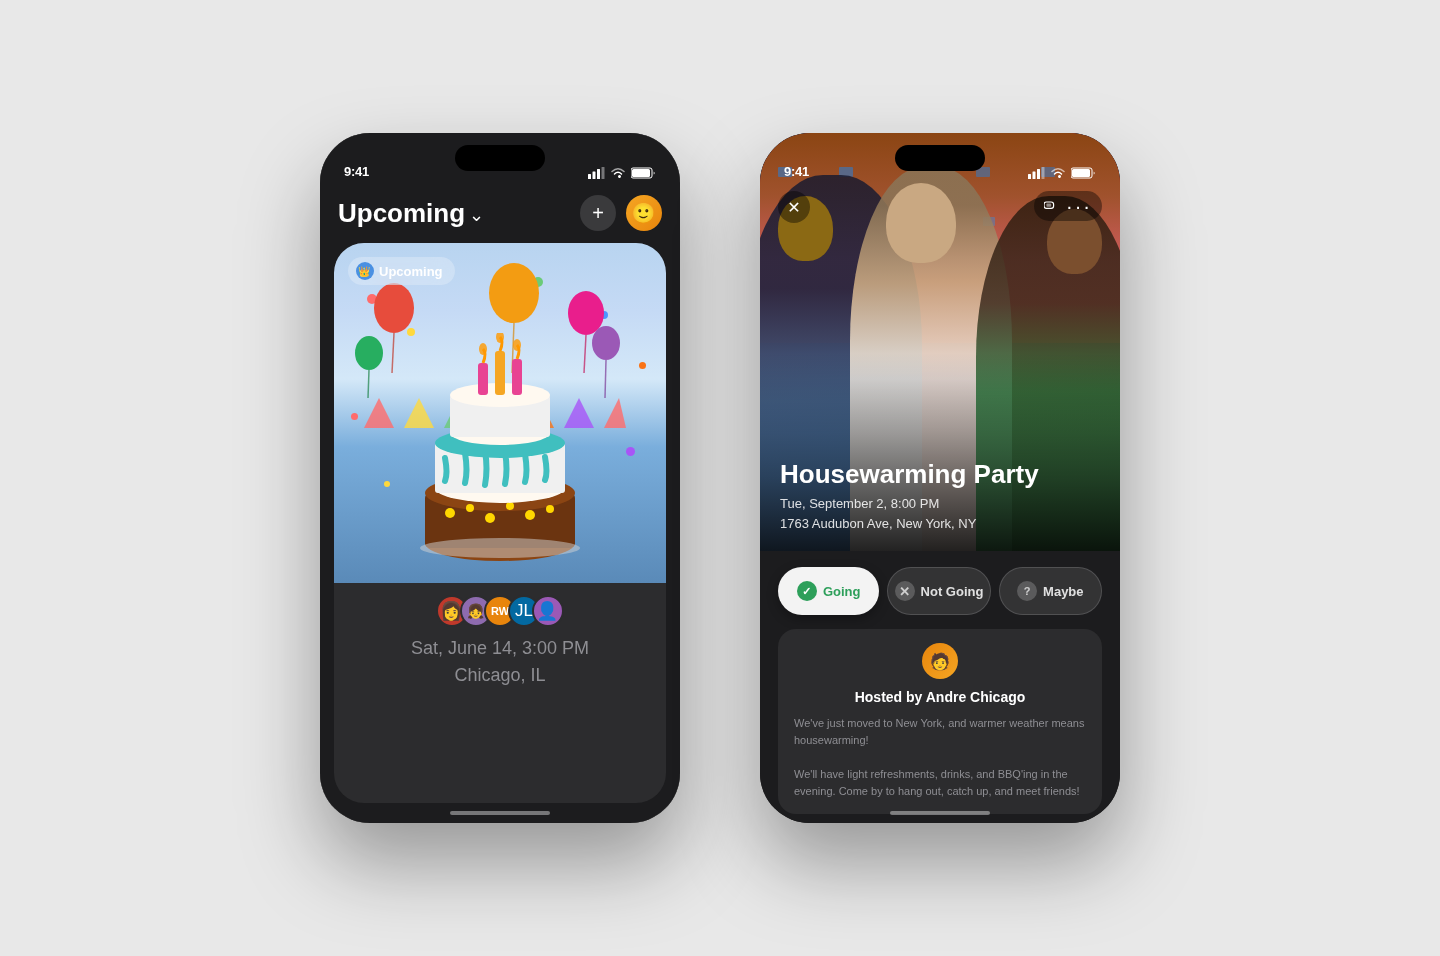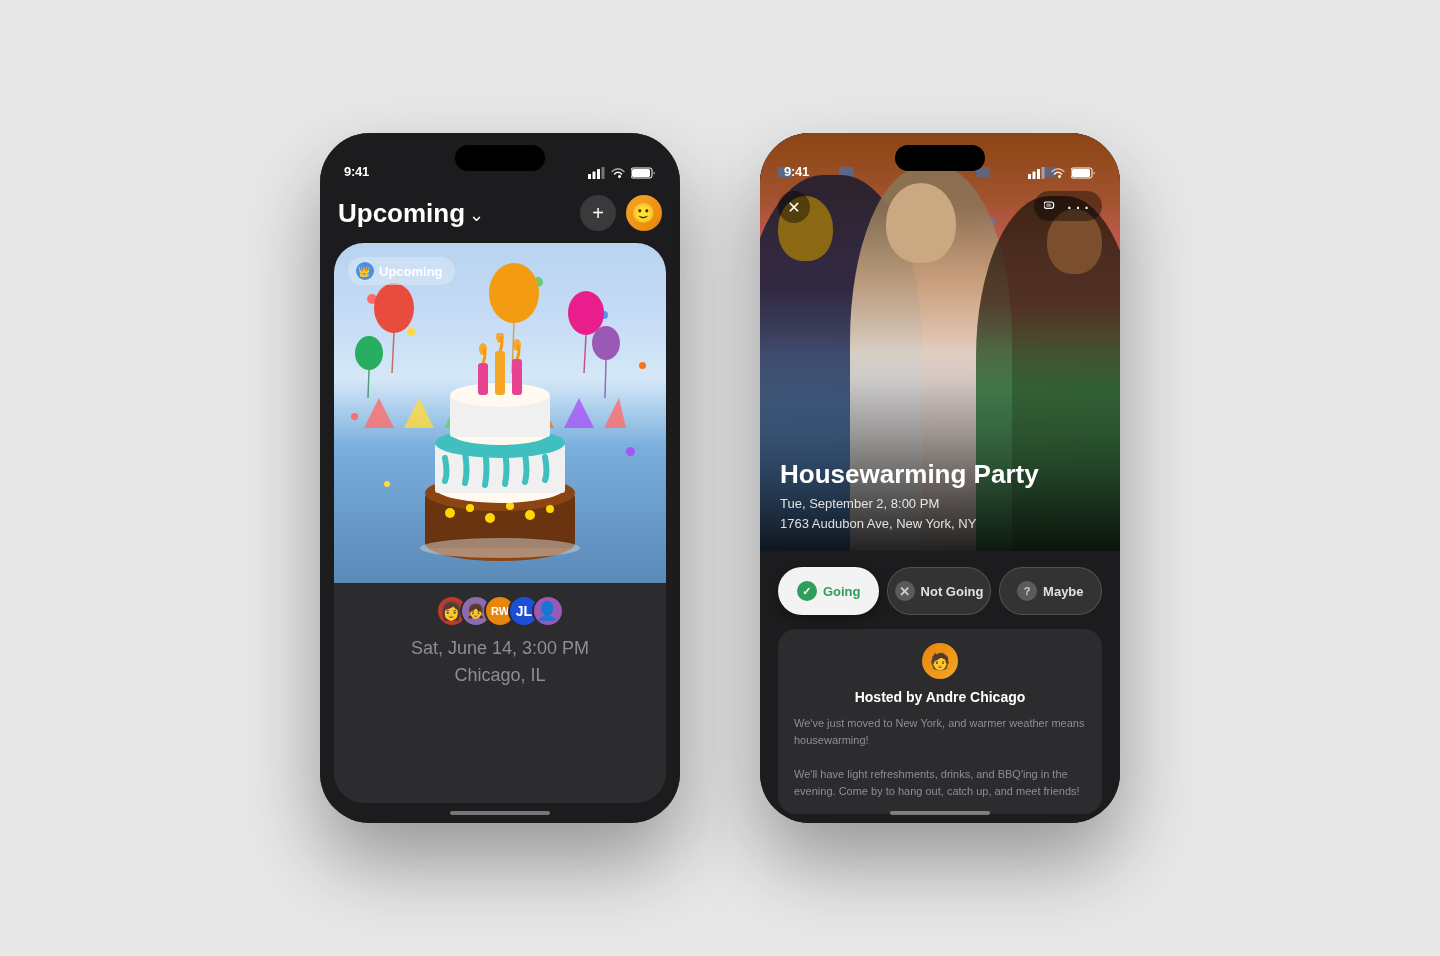--- a/index.html
+++ b/index.html
@@ -625,21 +625,21 @@
           <div class="crown-icon">👑</div>
           <span>Upcoming</span>
         </div>
       </div>
 
       <div class="attendees-row">
         <div class="attendee-avatars">
           <div class="attendee-avatar" style="background:#c0392b;font-size:18px;">👩</div>
           <div class="attendee-avatar" style="background:#8e6baf;">👧</div>
           <div class="attendee-avatar" style="background:#e8850c;font-size:11px;font-weight:700;">RW</div>
-          <div class="attendee-avatar" style="background:#1d4ed8;font-size:14px;font-weight:700;">JL</div>
+          <div class="attendee-avatar" style="background:#0369a1;font-size:17px;font-weight:400;">JL</div>
           <div class="attendee-avatar" style="background:#9b59b6;font-size:18px;">👤</div>
         </div>
       </div>
 
       <div class="event-info">
         <div class="event-subtitle">Sat, June 14, 3:00 PM</div>
         <div class="event-subtitle">Chicago, IL</div>
       </div>
     </div>
 

